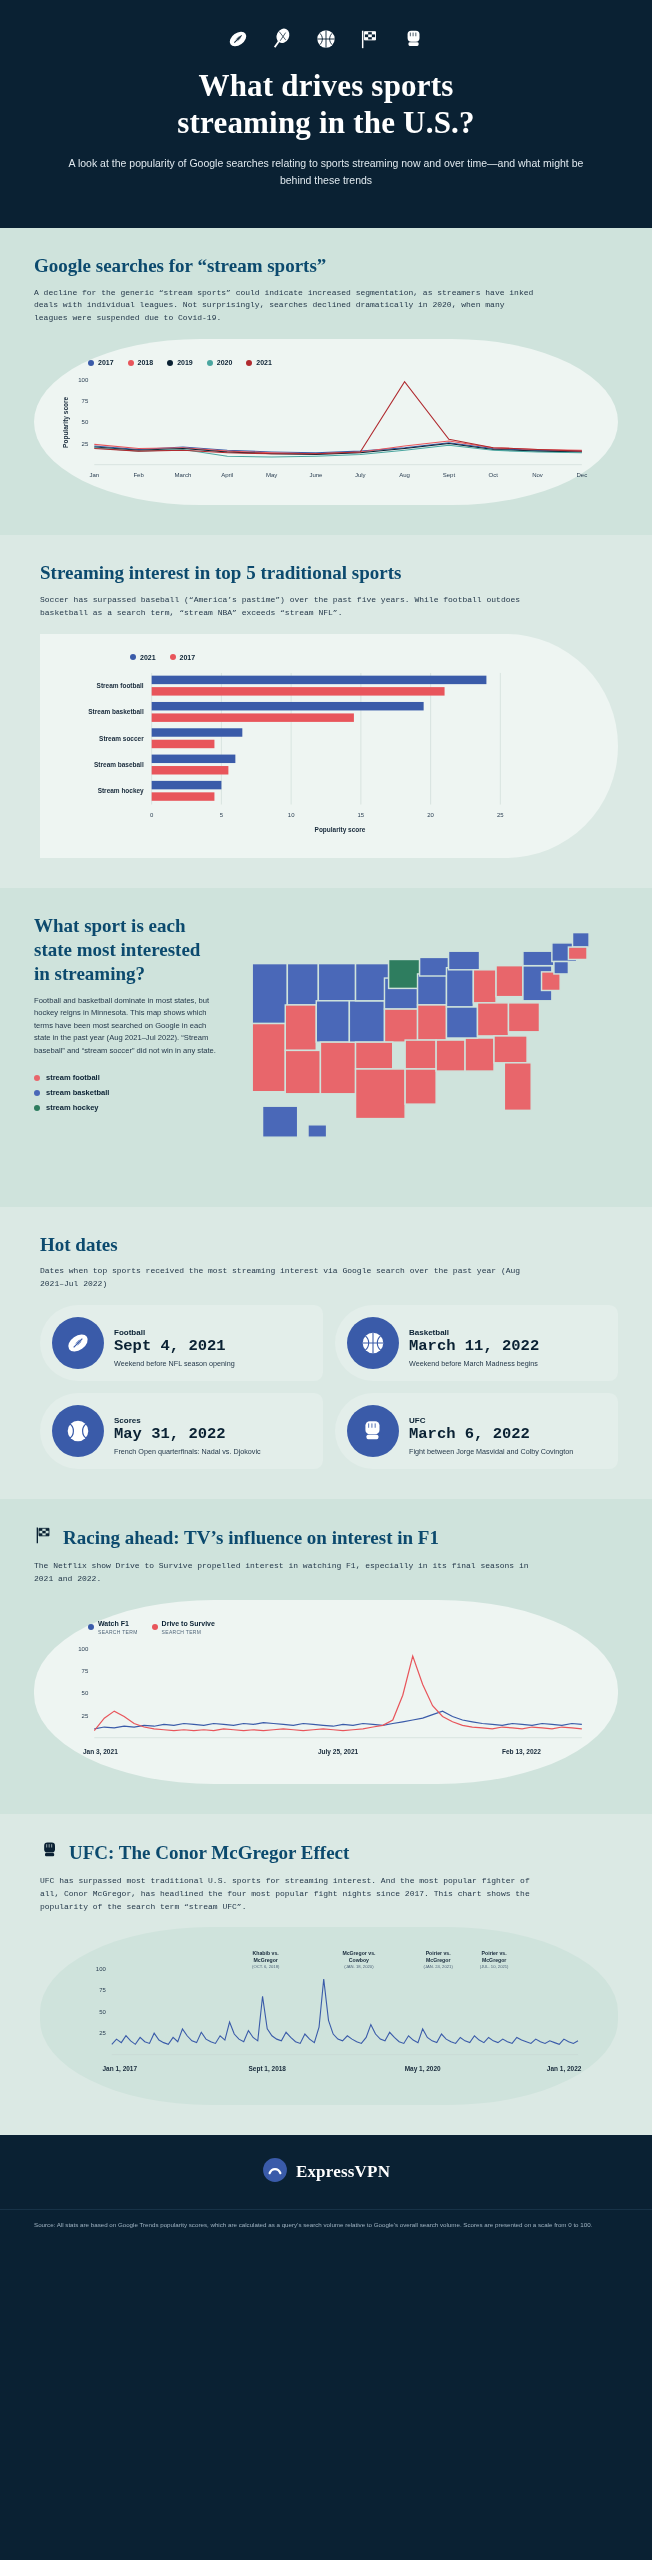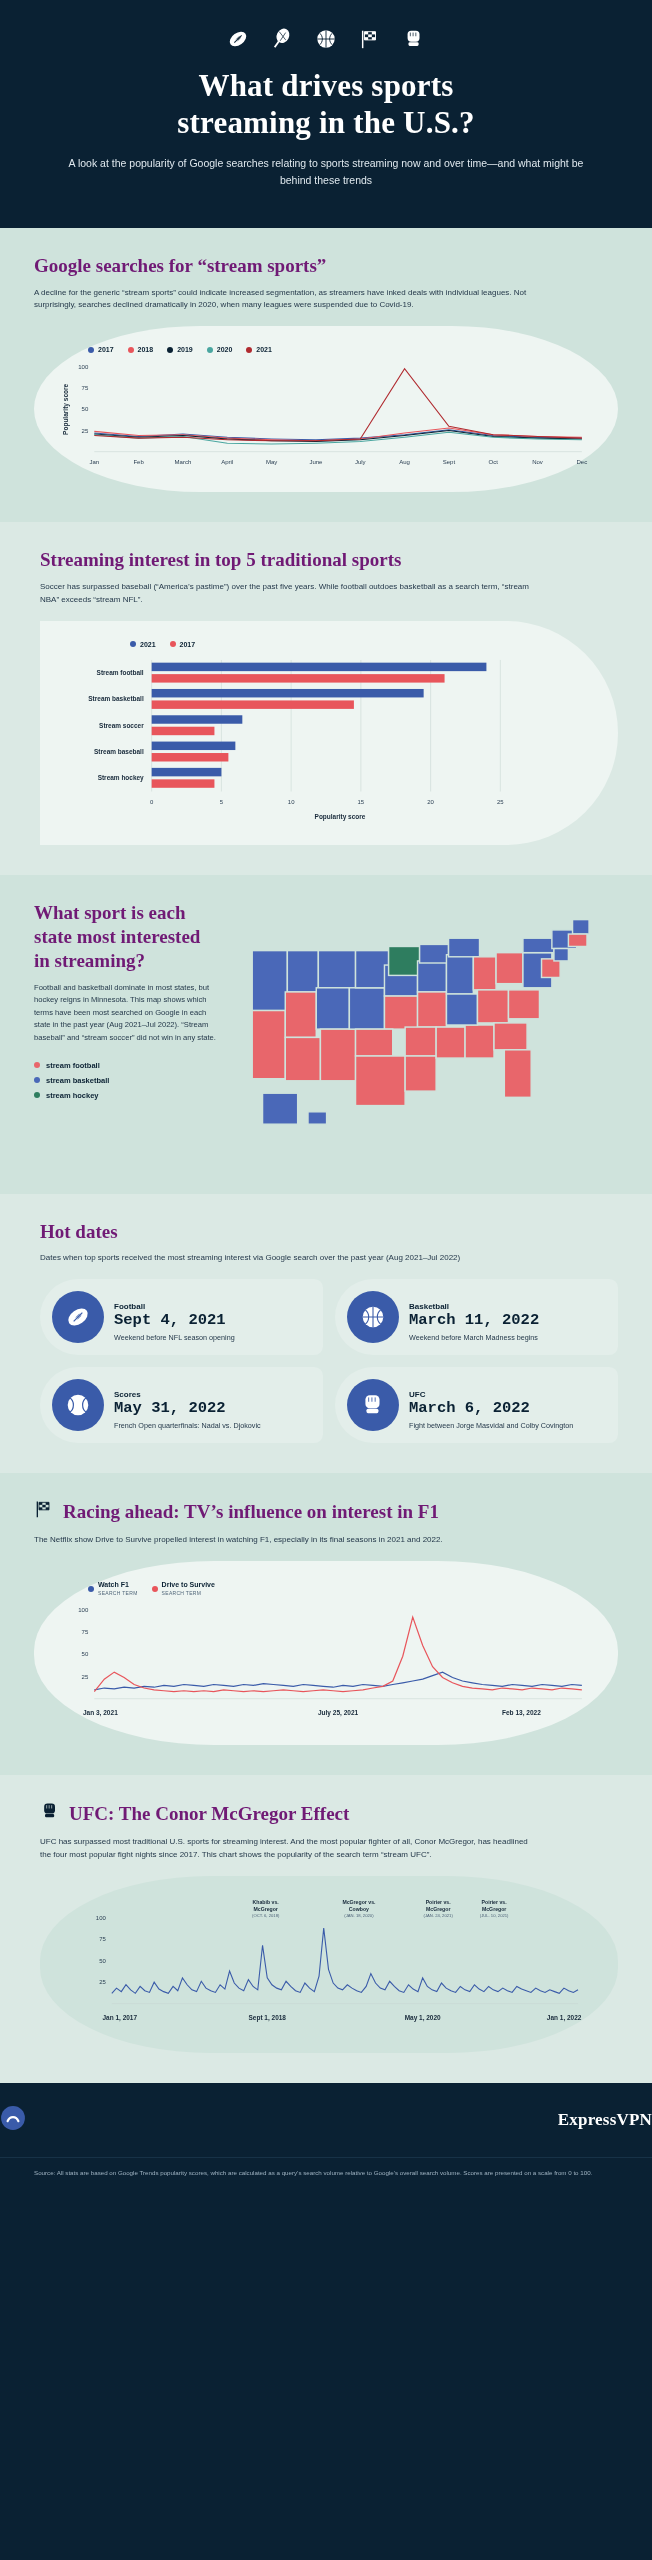--- a/index.html
+++ b/index.html
@@ -33,27 +33,27 @@
     max-width: 520px; margin: 0 auto; font-weight: 400;
   }
 
   
   .sec { padding: 26px 34px 30px 34px; }
   .sec--mint { background: #cfe3dc; }
   .sec--pale { background: #dbe9e4; padding-left: 40px; }
   .sec--ice  { background: #d7e7e2; }
   .sec h2 {
     font-family: "Liberation Serif", serif;
-    font-size: 19px; font-weight: 700; color: #701a75;
+    font-size: 19px; font-weight: 700; color: #0c4a6e;
     margin-bottom: 9px; line-height: 1.25;
   }
   .sec h2.withicon { display: flex; align-items: center; gap: 9px; }
   .sec .lede {
     font-size: 8px; line-height: 1.62; color: #24384a;
-    max-width: 500px; margin-bottom: 14px;
+    max-width: 500px; margin-bottom: 14px; font-family: Liberation Mono, monospace;
   }
 
   
   .chartcard {
     background: #eef5f2;
     border-radius: 180px / 90px;
     padding: 16px 20px 12px 20px;
     position: relative;
   }
   .chartcard.r2 { border-radius: 0 150px 150px 0; }
@@ -98,21 +98,21 @@
   .card-txt .sport { font-size: 8px; font-weight: 700; color: #0a2133; }
   .card-txt .date {
     font-family: Liberation Mono, monospace; font-size: 15.5px; font-weight: 700;
     color: #0a2133; line-height: 1.15; margin: 1px 0 3px;
   }
   .card-txt .note { font-size: 7.2px; line-height: 1.45; color: #24384a; }
 
   
   .brandbar {
     background: #0a2133; padding: 22px 0; display: flex;
-    align-items: center; justify-content: space-between; gap: 8px;
+    align-items: center; justify-content: center; gap: 8px;
   }
   .brandbar .name {
     color: #fff; font-size: 17px; font-weight: 700;
     font-family: "Liberation Serif", serif; letter-spacing: .2px;
   }
   .source {
     background: #0a2133; color: #9fb3c2; font-size: 6.2px;
     line-height: 1.7; padding: 10px 34px 18px; border-top: 1px solid #173247;
   }
 </style>

